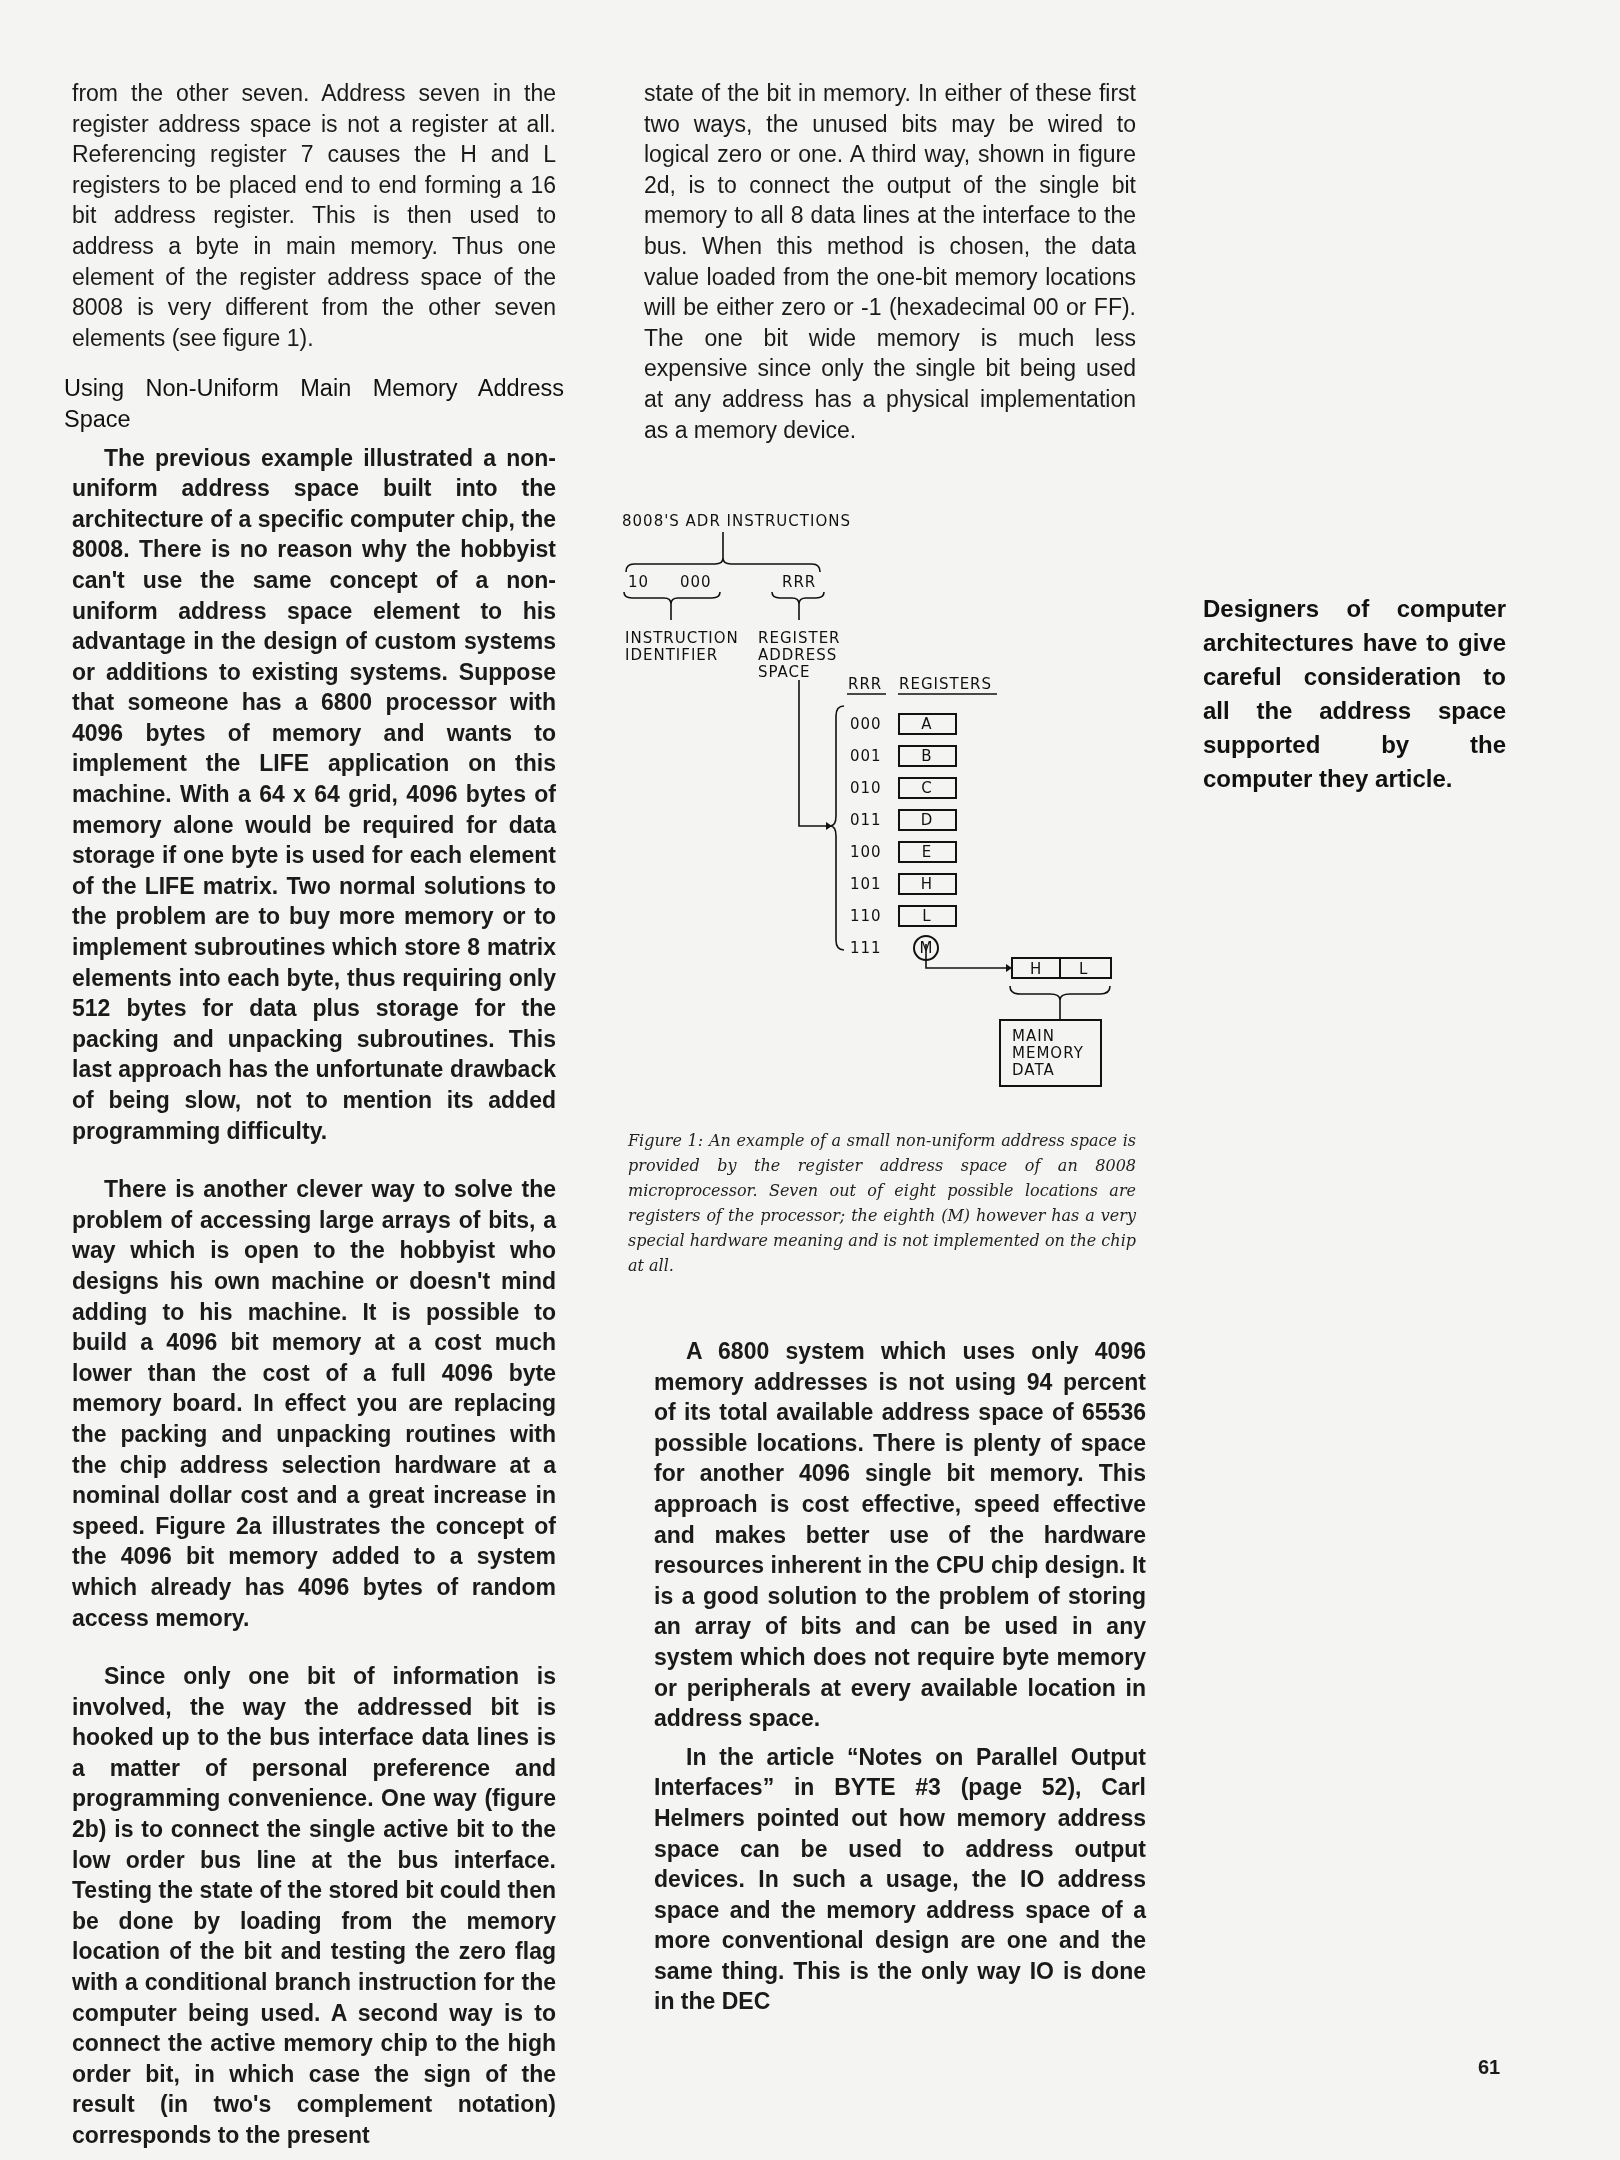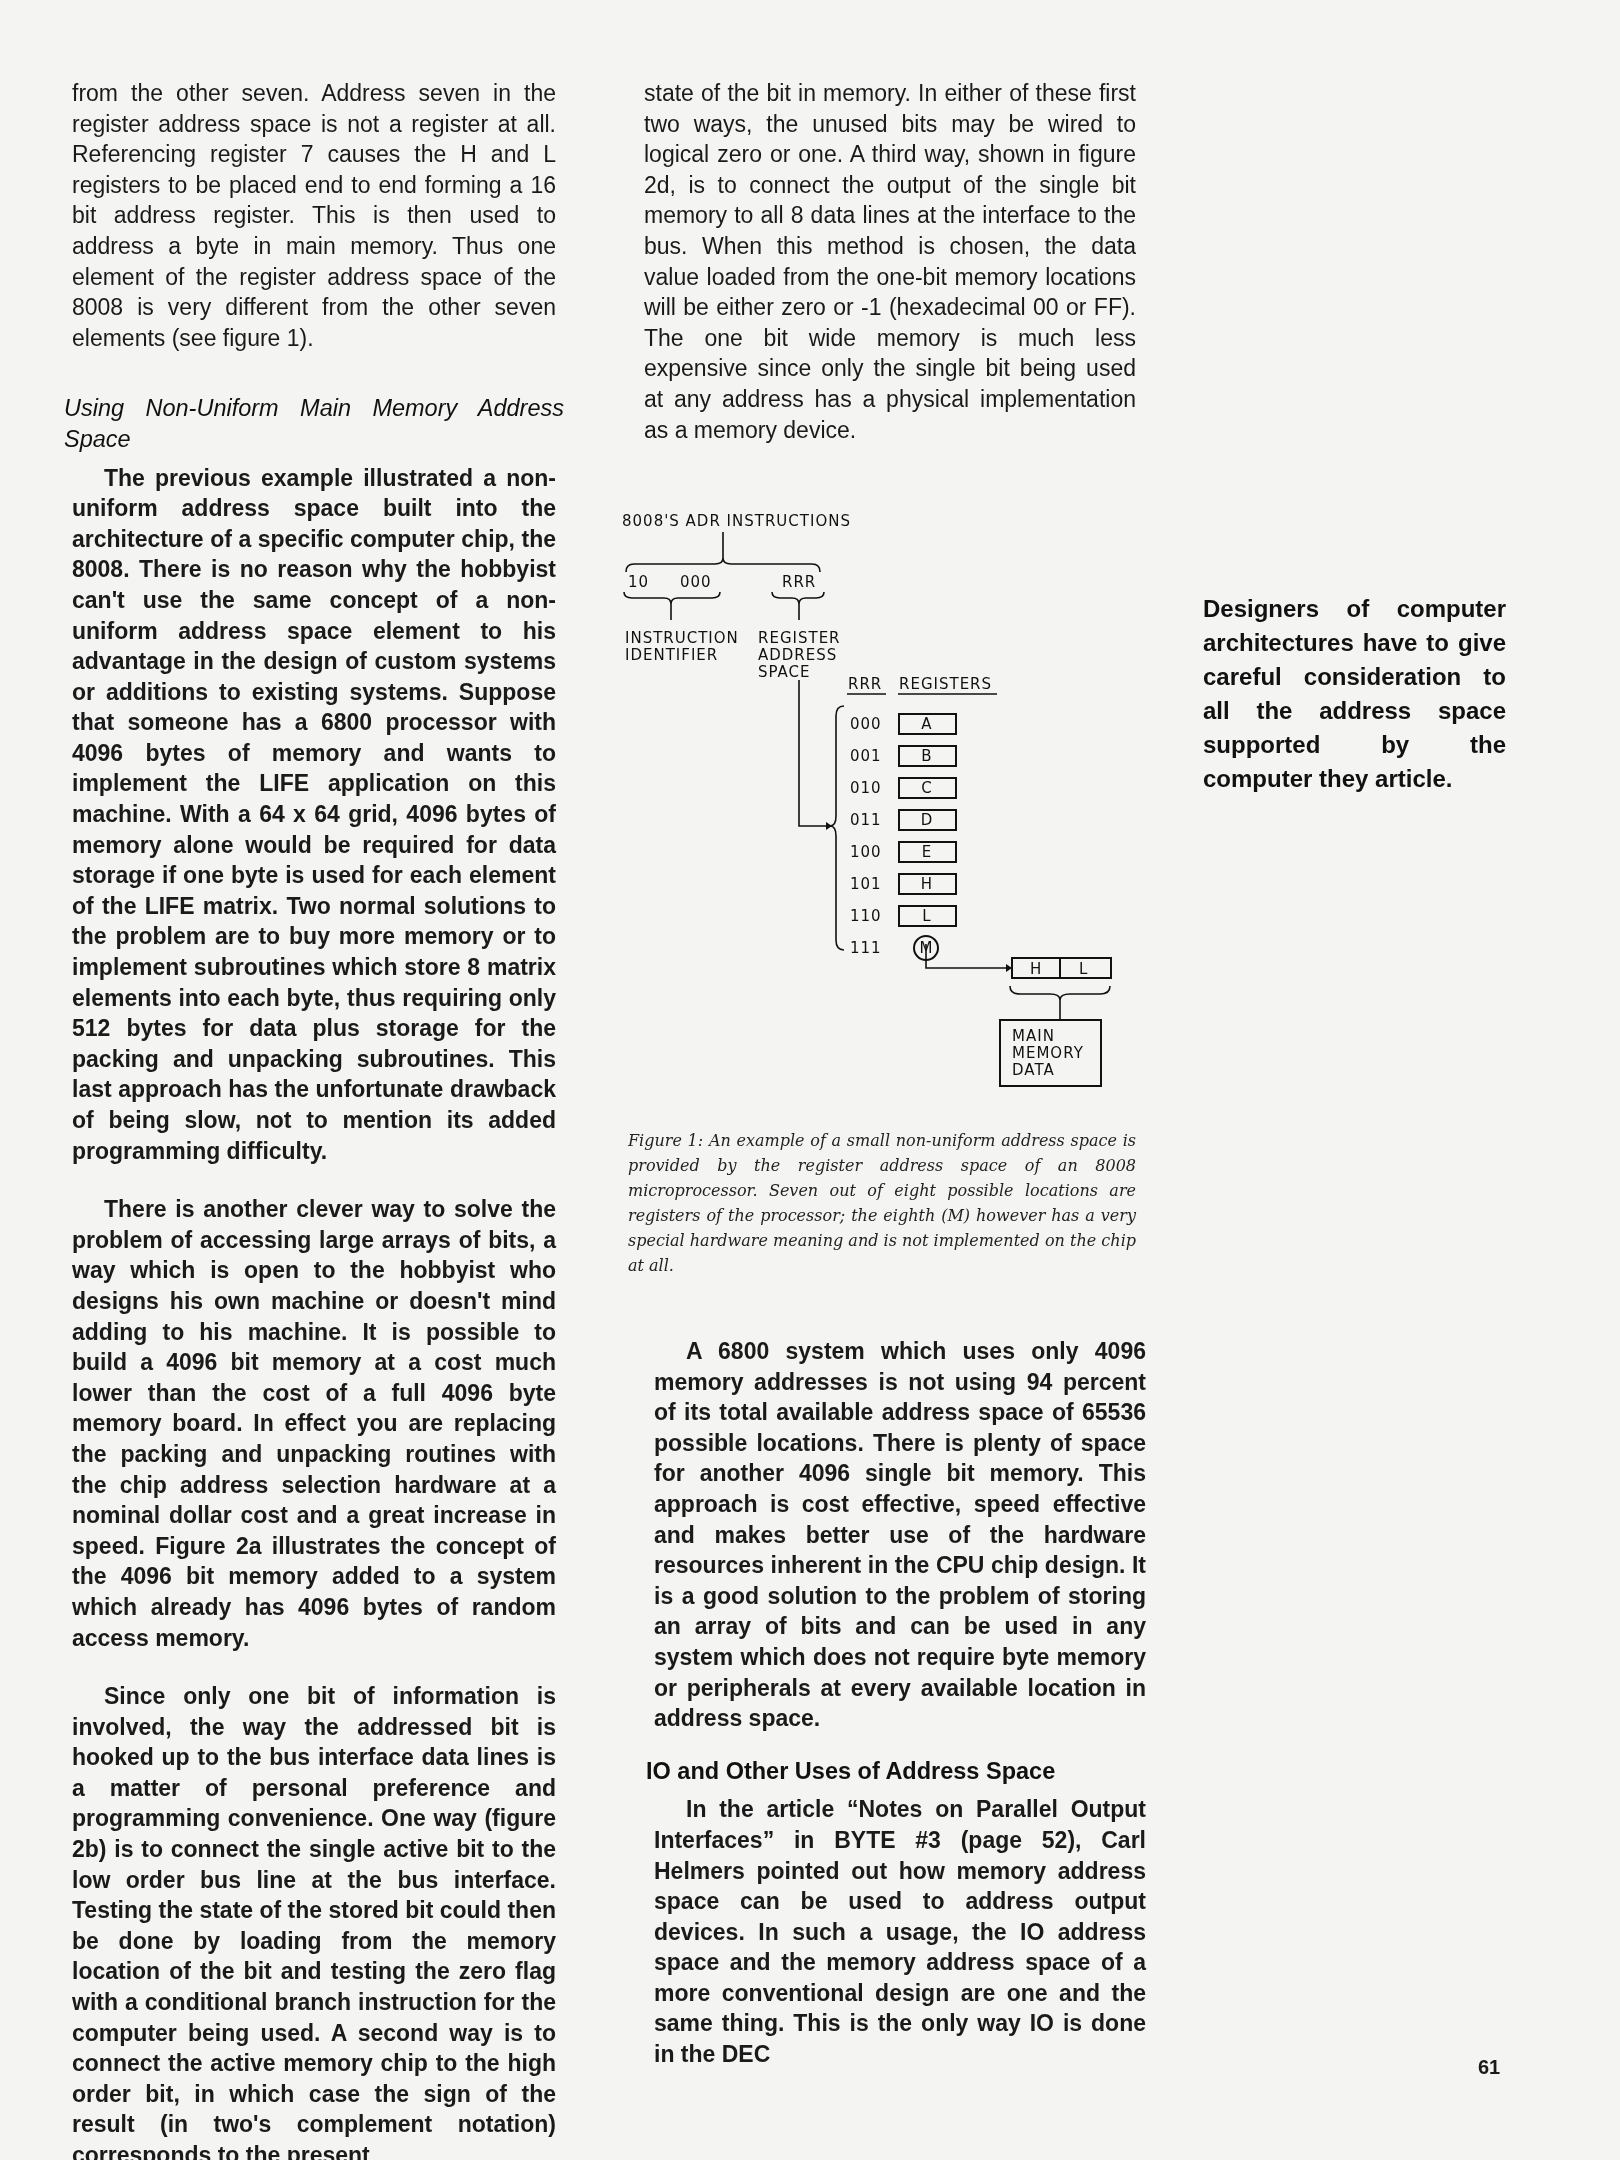--- a/index.html
+++ b/index.html
@@ -7,21 +7,21 @@
     width: 1620px; height: 2160px; background: #f4f4f2; position: relative;
     overflow: hidden; color: #1a1a1a;
     font-family: "Liberation Sans", "DejaVu Sans", sans-serif;
   }
   .col { position: absolute; font-size: 23px; line-height: 30.6px; text-align: justify; }
   .col p { margin: 8px; }
   .col p.indent { text-indent: 32px; font-weight: bold; }
   .col-left { left: 64px; top: 70px; width: 500px; }
   .col-mid { left: 636px; top: 70px; width: 508px; }
   .heading { font-weight: normal; font-size: 23.5px; margin: 0; color: #111; }
-  .heading.h-left { margin-top: 40px; font-style: italic; }
+  .heading.h-left { margin-top: 20px; }
   .gap { height: 12px; }
   .caption {
     position: absolute; left: 628px; top: 1128px; width: 508px;
     font-family: "DejaVu Serif", "Liberation Serif", serif; font-style: italic;
     font-size: 16px; line-height: 25px; text-align: justify; color: #222;
   }
   .col-mid2 { left: 646px; top: 1328px; width: 508px; }
   .pullquote {
     position: absolute; left: 1203px; top: 592px; width: 303px;
     font-weight: bold; font-size: 24px; line-height: 34px; text-align: justify; color: #111;
@@ -129,19 +129,18 @@
   <rect class="box" x="390" y="520" width="101" height="66"></rect>
   <text x="402" y="541">MAIN</text>
   <text x="402" y="558">MEMORY</text>
   <text x="402" y="575">DATA</text>
 </svg>
 
 <div class="caption">Figure 1: An example of a small non-uniform address space is provided by the register address space of an 8008 microprocessor. Seven out of eight possible locations are registers of the processor; the eighth (M) however has a very special hardware meaning and is not implemented on the chip at all.</div>
 
 <div class="col col-mid2">
   <p class="indent">A 6800 system which uses only 4096 memory addresses is not using 94 percent of its total available address space of 65536 possible locations. There is plenty of space for another 4096 single bit memory. This approach is cost effective, speed effective and makes better use of the hardware resources inherent in the CPU chip design. It is a good solution to the problem of storing an array of bits and can be used in any system which does not require byte memory or peripherals at every available location in address space.</p>
-  <h2 class="heading" style="margin-top:22px;font-weight:bold;">IO and Other Uses of Address Space</h2>
   <p class="indent">In the article “Notes on Parallel Output Interfaces” in BYTE #3 (page 52), Carl Helmers pointed out how memory address space can be used to address output devices. In such a usage, the IO address space and the memory address space of a more conventional design are one and the same thing. This is the only way IO is done in the DEC</p>
 </div>
 
 <div class="pullquote">Designers of computer architectures have to give careful consideration to all the address space supported by the computer they article.</div>
 
 <div class="page-number">61</div>
 
 </body></html>

